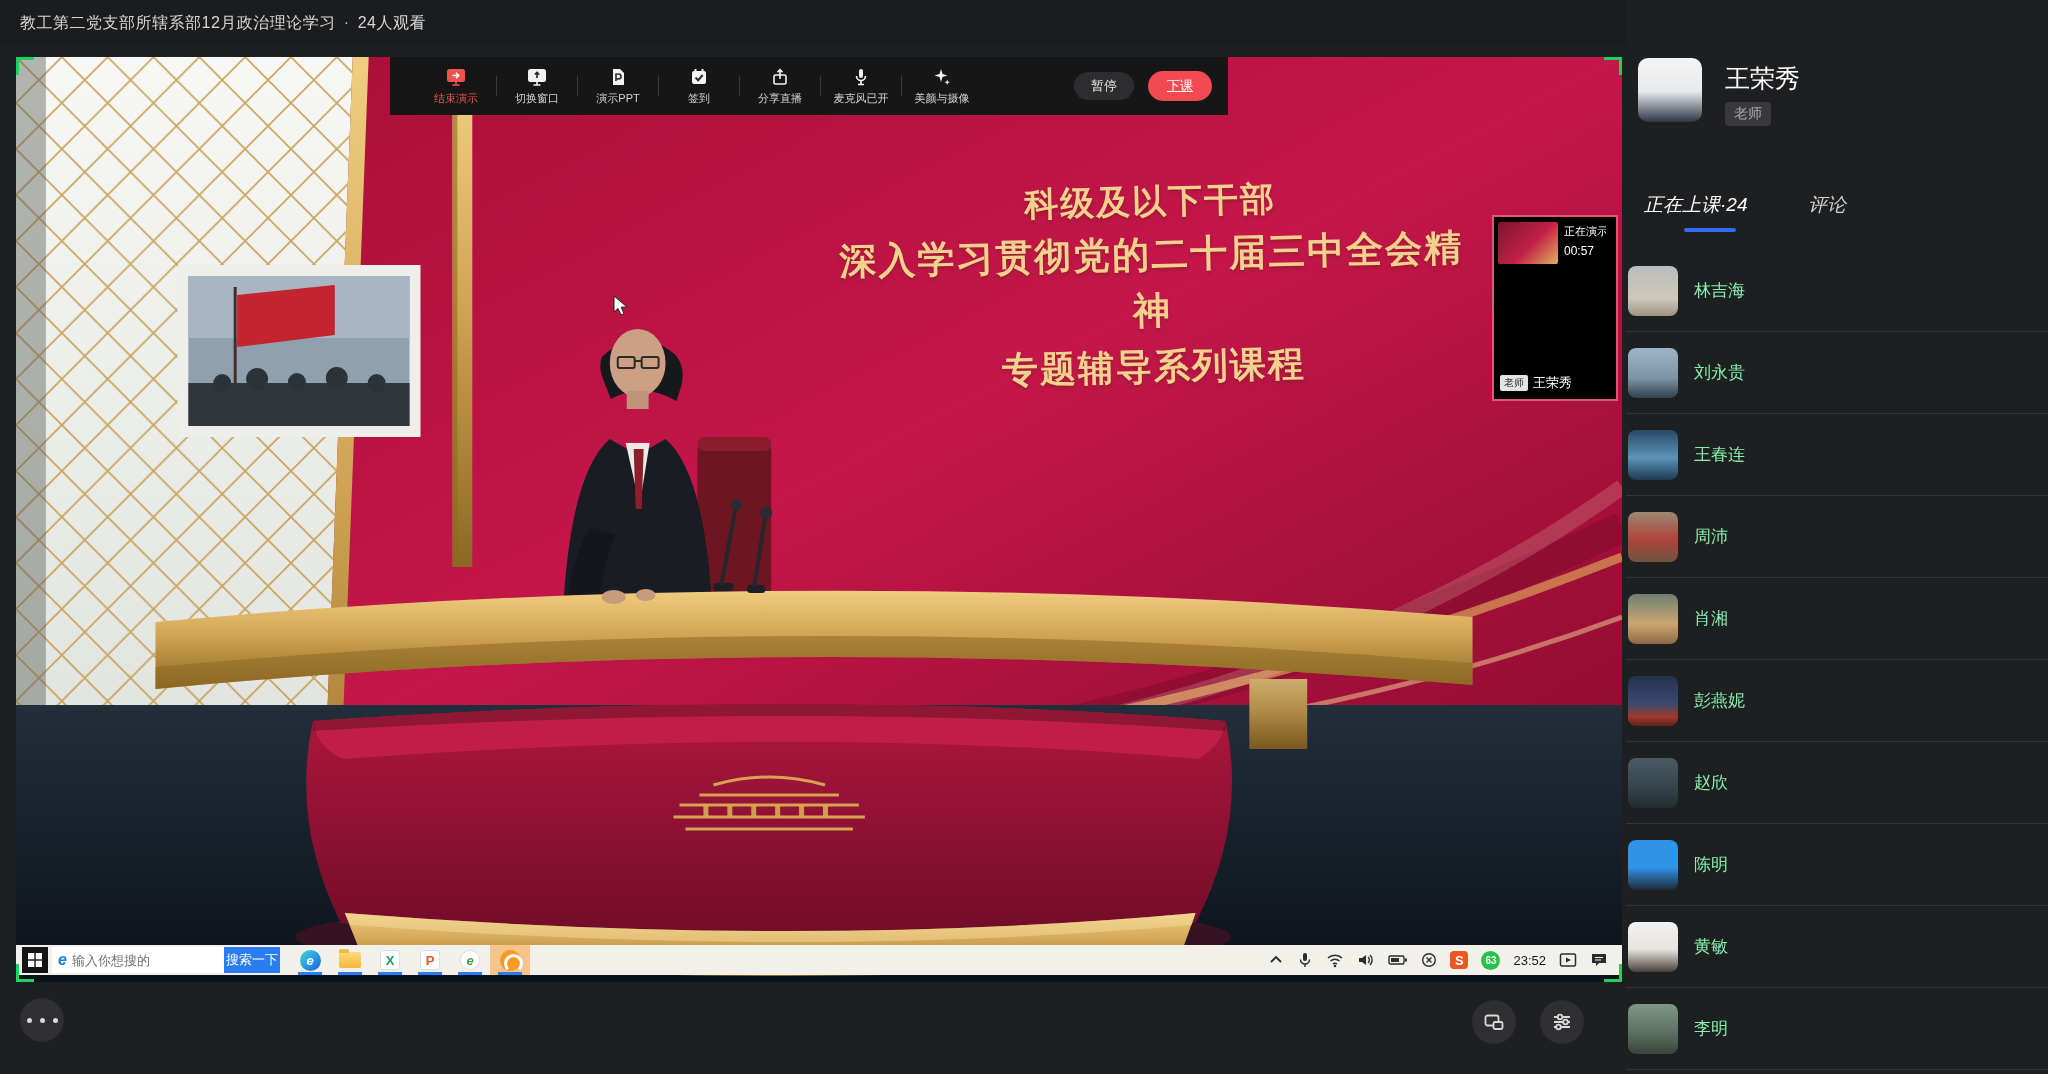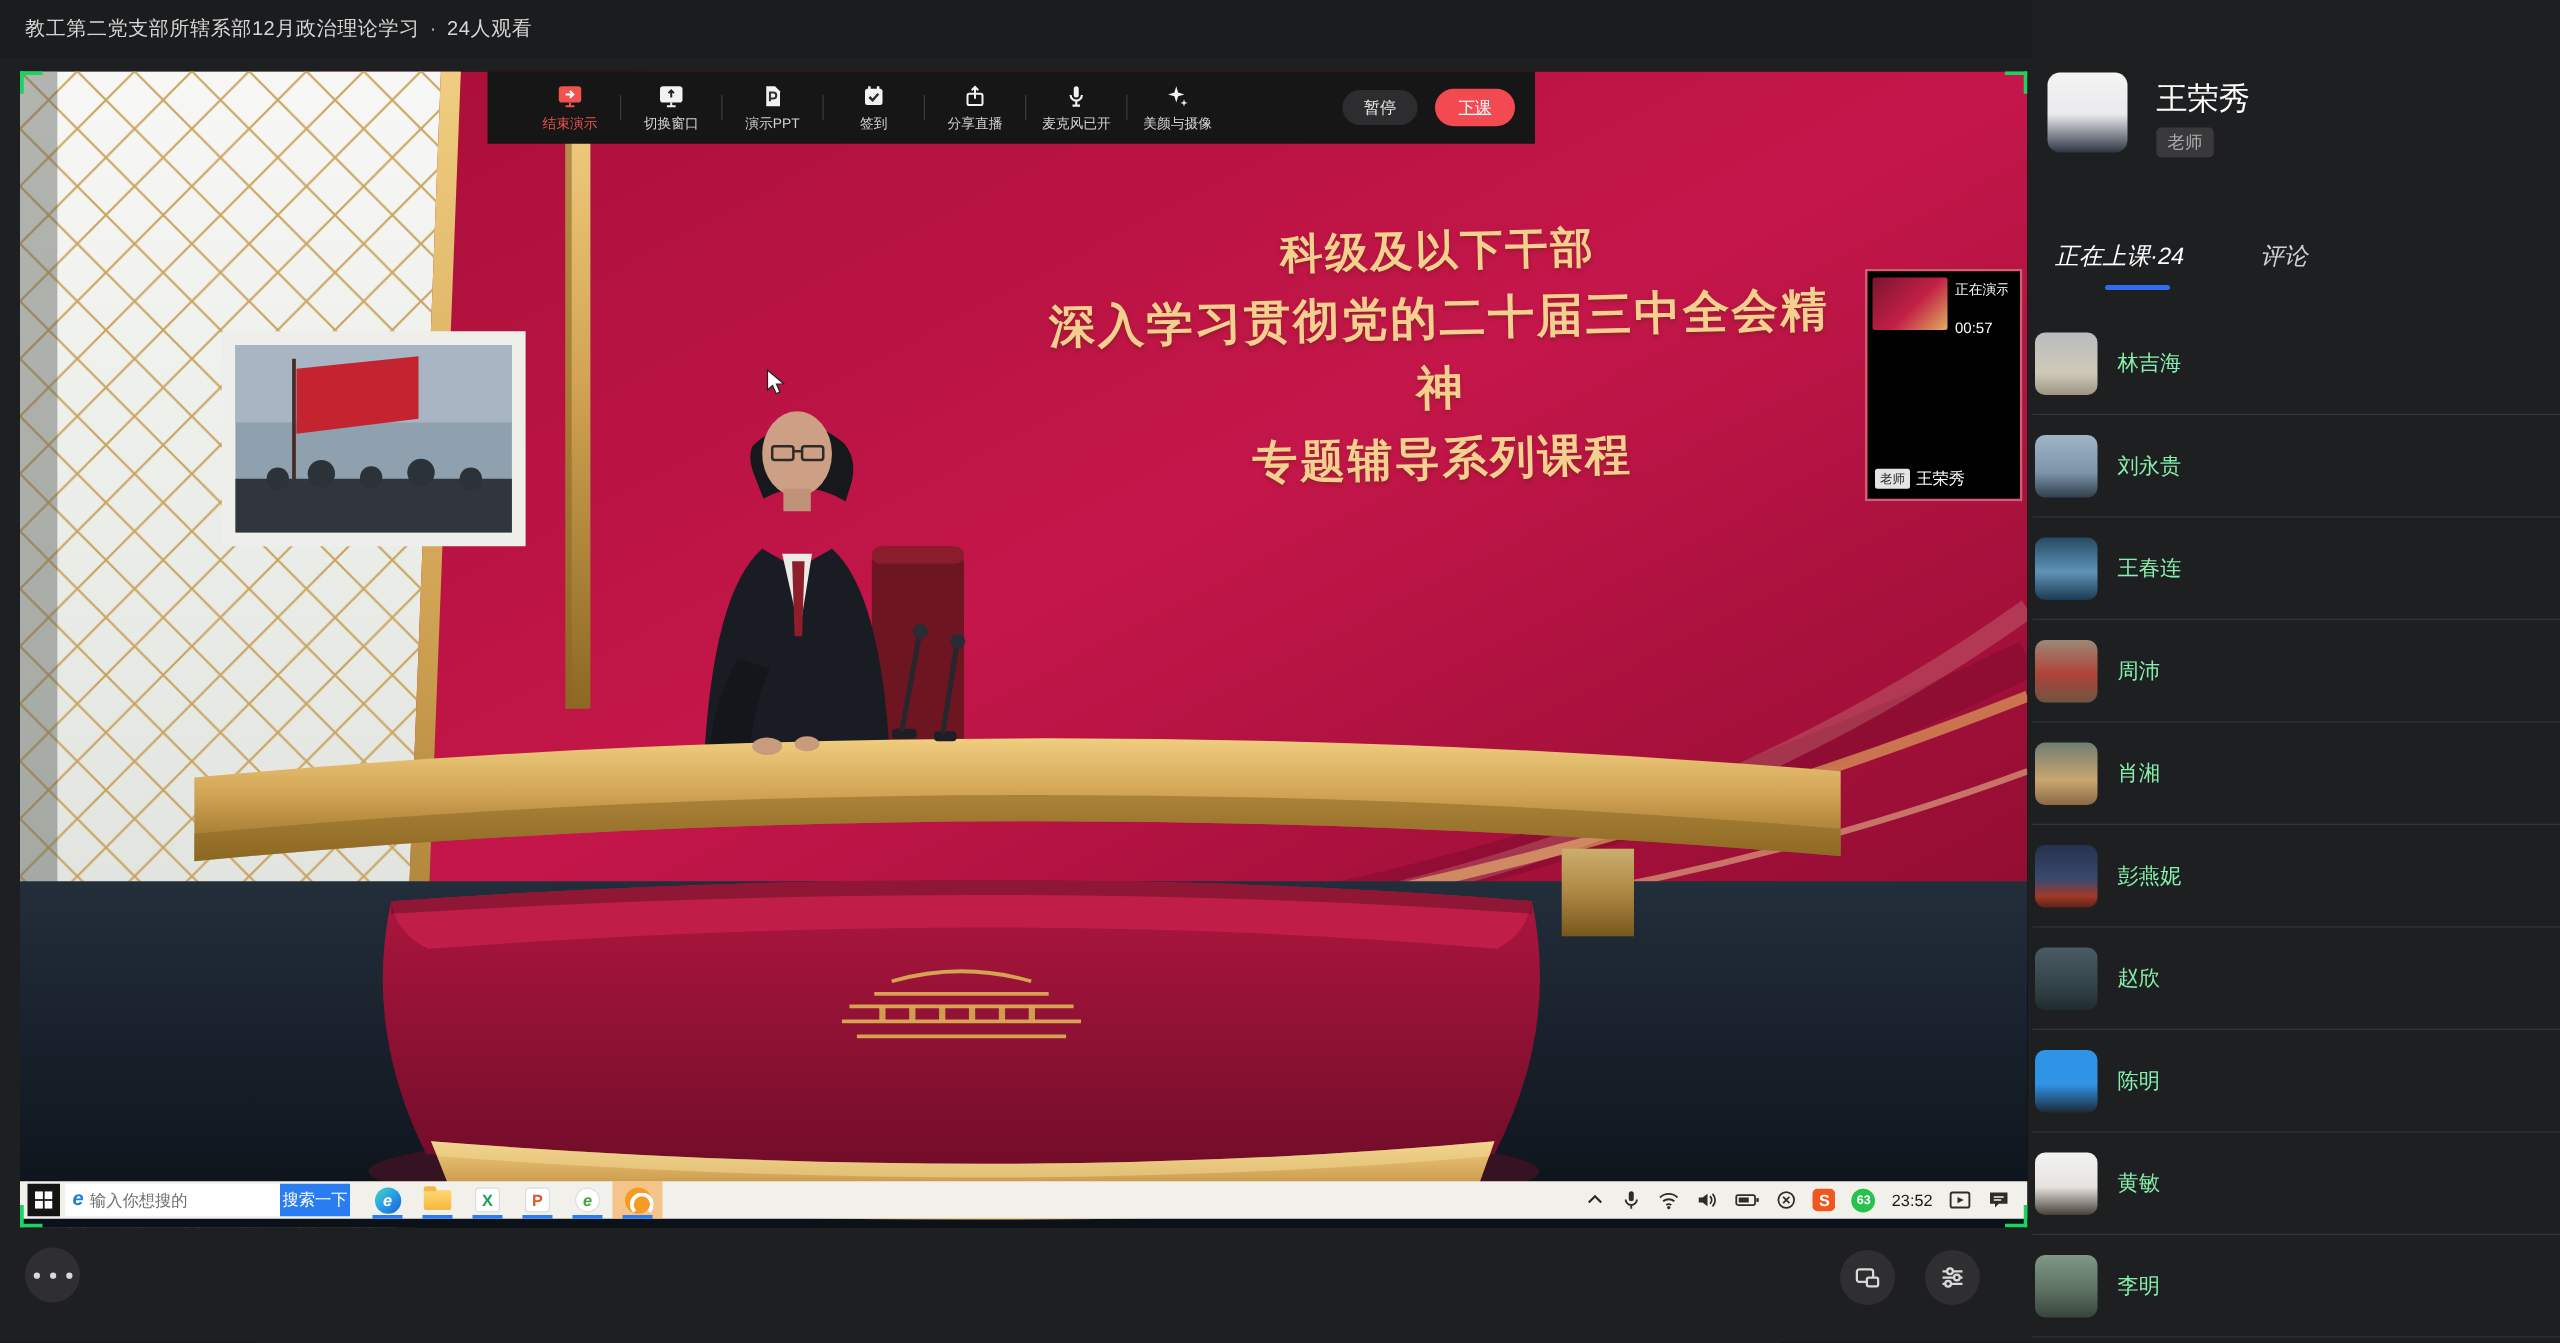--- a/index.html
+++ b/index.html
@@ -42,21 +42,21 @@
   .pill.end { background:#f24a50; color:#fff; width:64px; height:30px;text-decoration:underline; }
 
   
   .pip { position:absolute; left:1476px; top:158px; width:126px; height:186px; background:#000;
          border:2px solid #dd5871; cursor:pointer; }
   .pip-top { display:flex; padding:5px 4px; gap:6px; }
   .pip-thumb { width:60px; height:42px; border-radius:2px;
                background:linear-gradient(135deg,#7c1430 0%,#c22045 55%,#e0b060 100%); }
   .pip-meta { font-size:11px; color:#fff; padding-top:2px; }
   .pip-status { width:42px; overflow:hidden; white-space:nowrap; }
-  .pip-time { margin-top:16px; font-size:12px; }
+  .pip-time { margin-top:5px; font-size:12px; }
   .pip-name { position:absolute; left:6px; bottom:7px; display:flex; align-items:center; gap:5px; }
   .pip-badge { background:#e4e4e4; color:#2b2b2b; font-size:10px; padding:1px 4px; border-radius:2px; }
   .pip-teacher { color:#fff; font-size:13px; }
 
   
   .taskbar { position:absolute; left:0; bottom:7px; width:1606px; height:30px; background:#f2f0ea;
              display:flex; align-items:center; padding:0 14px 0 6px; }
   .tb-start { width:26px; height:26px; background:#141414; display:flex; align-items:center; justify-content:center; }
   .tb-search { margin-left:4px; width:172px; height:26px; background:#fff; display:flex; align-items:center; padding:0 6px; gap:5px; }
   .tb-e { color:#1e7fd7; font-weight:bold; font-style:italic; font-size:16px; }

